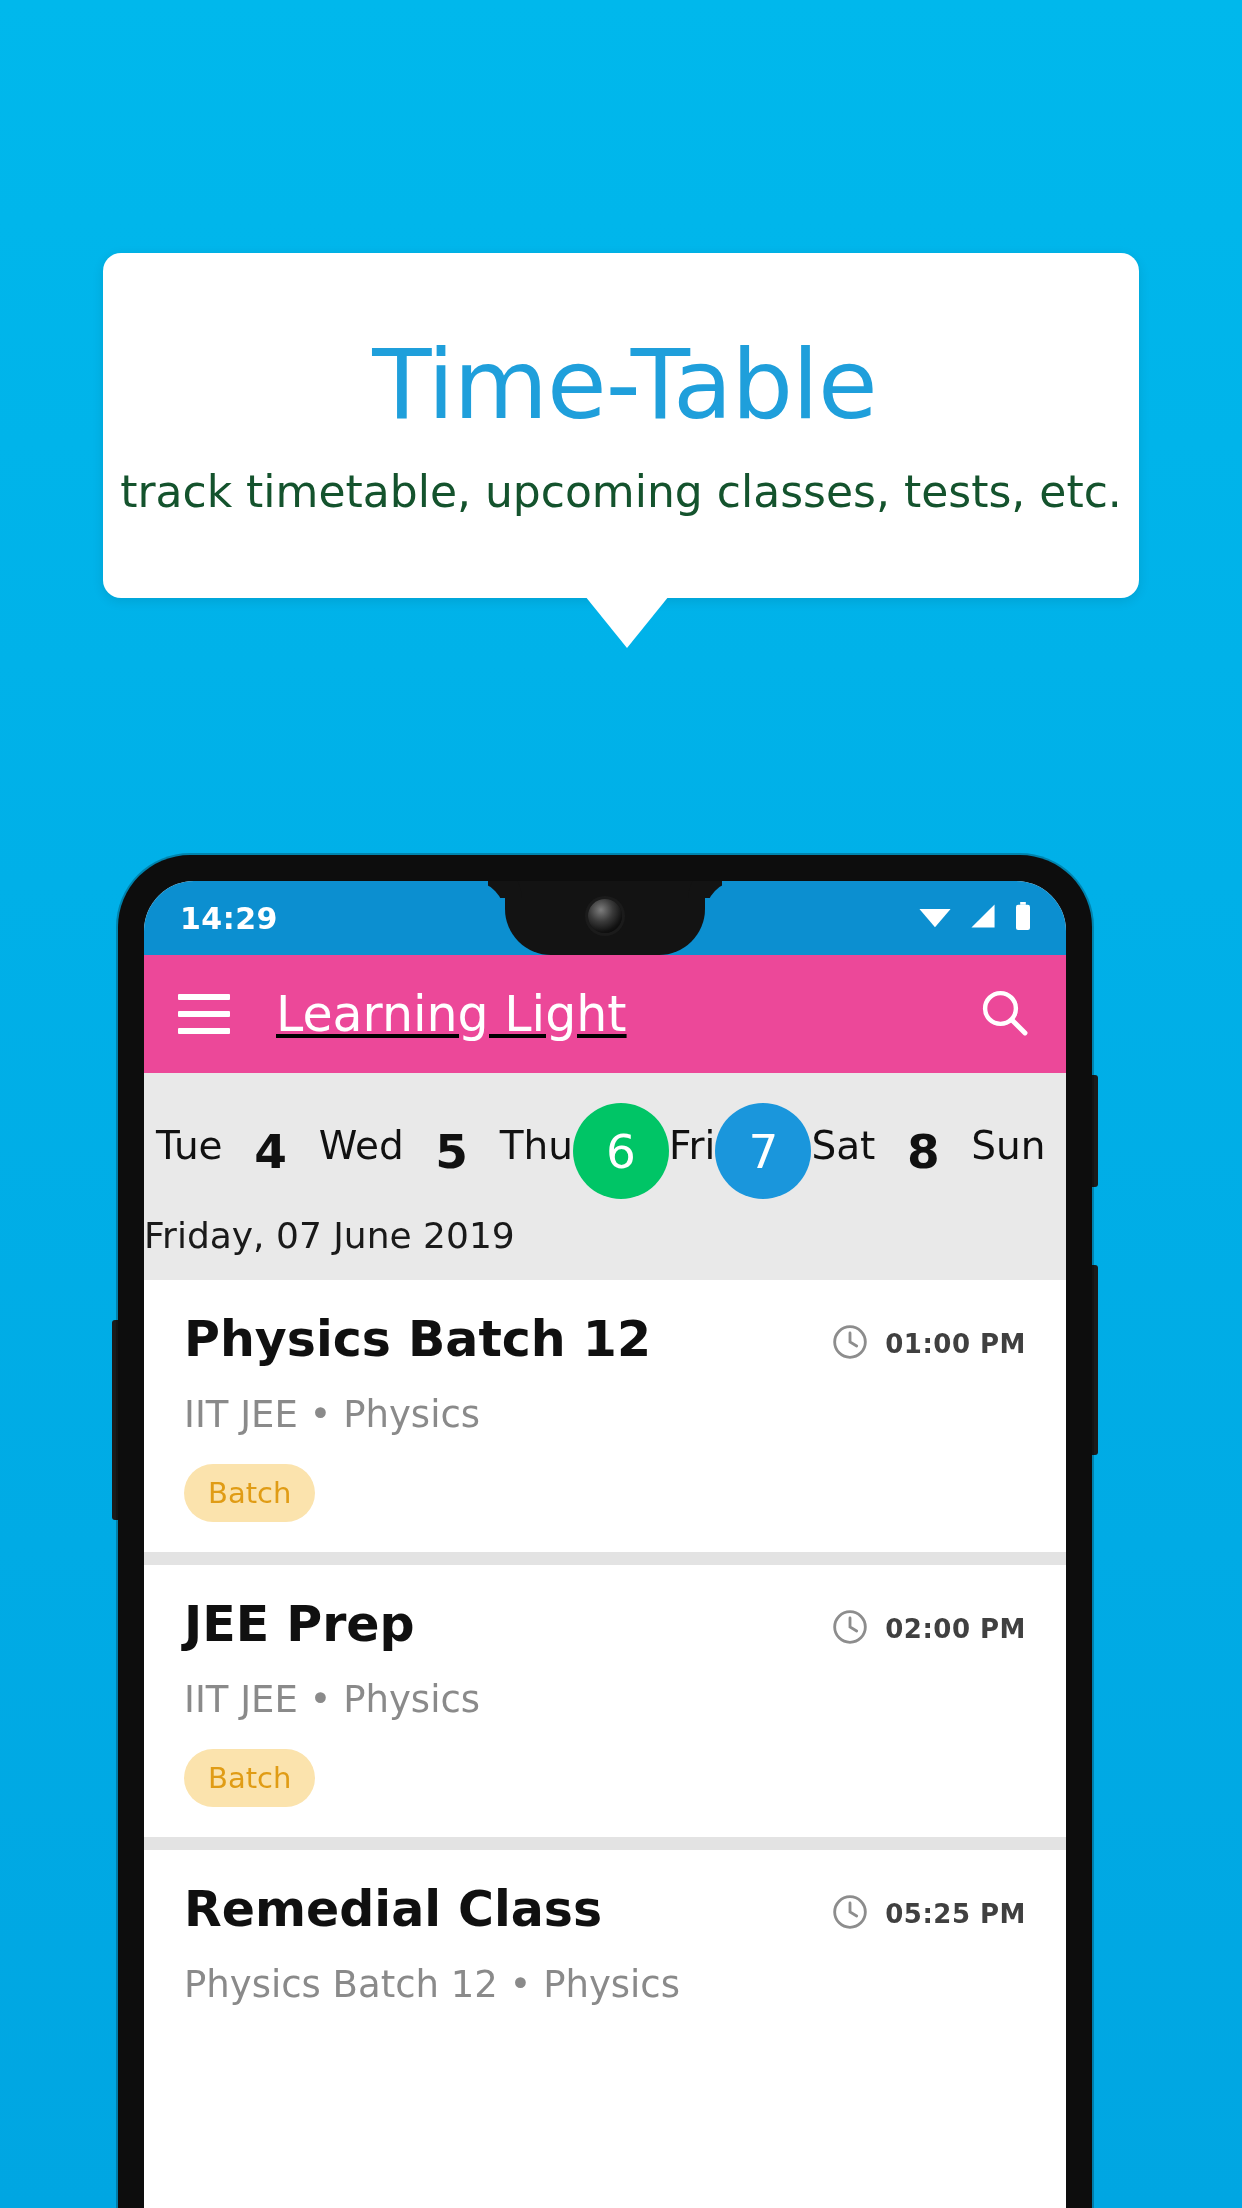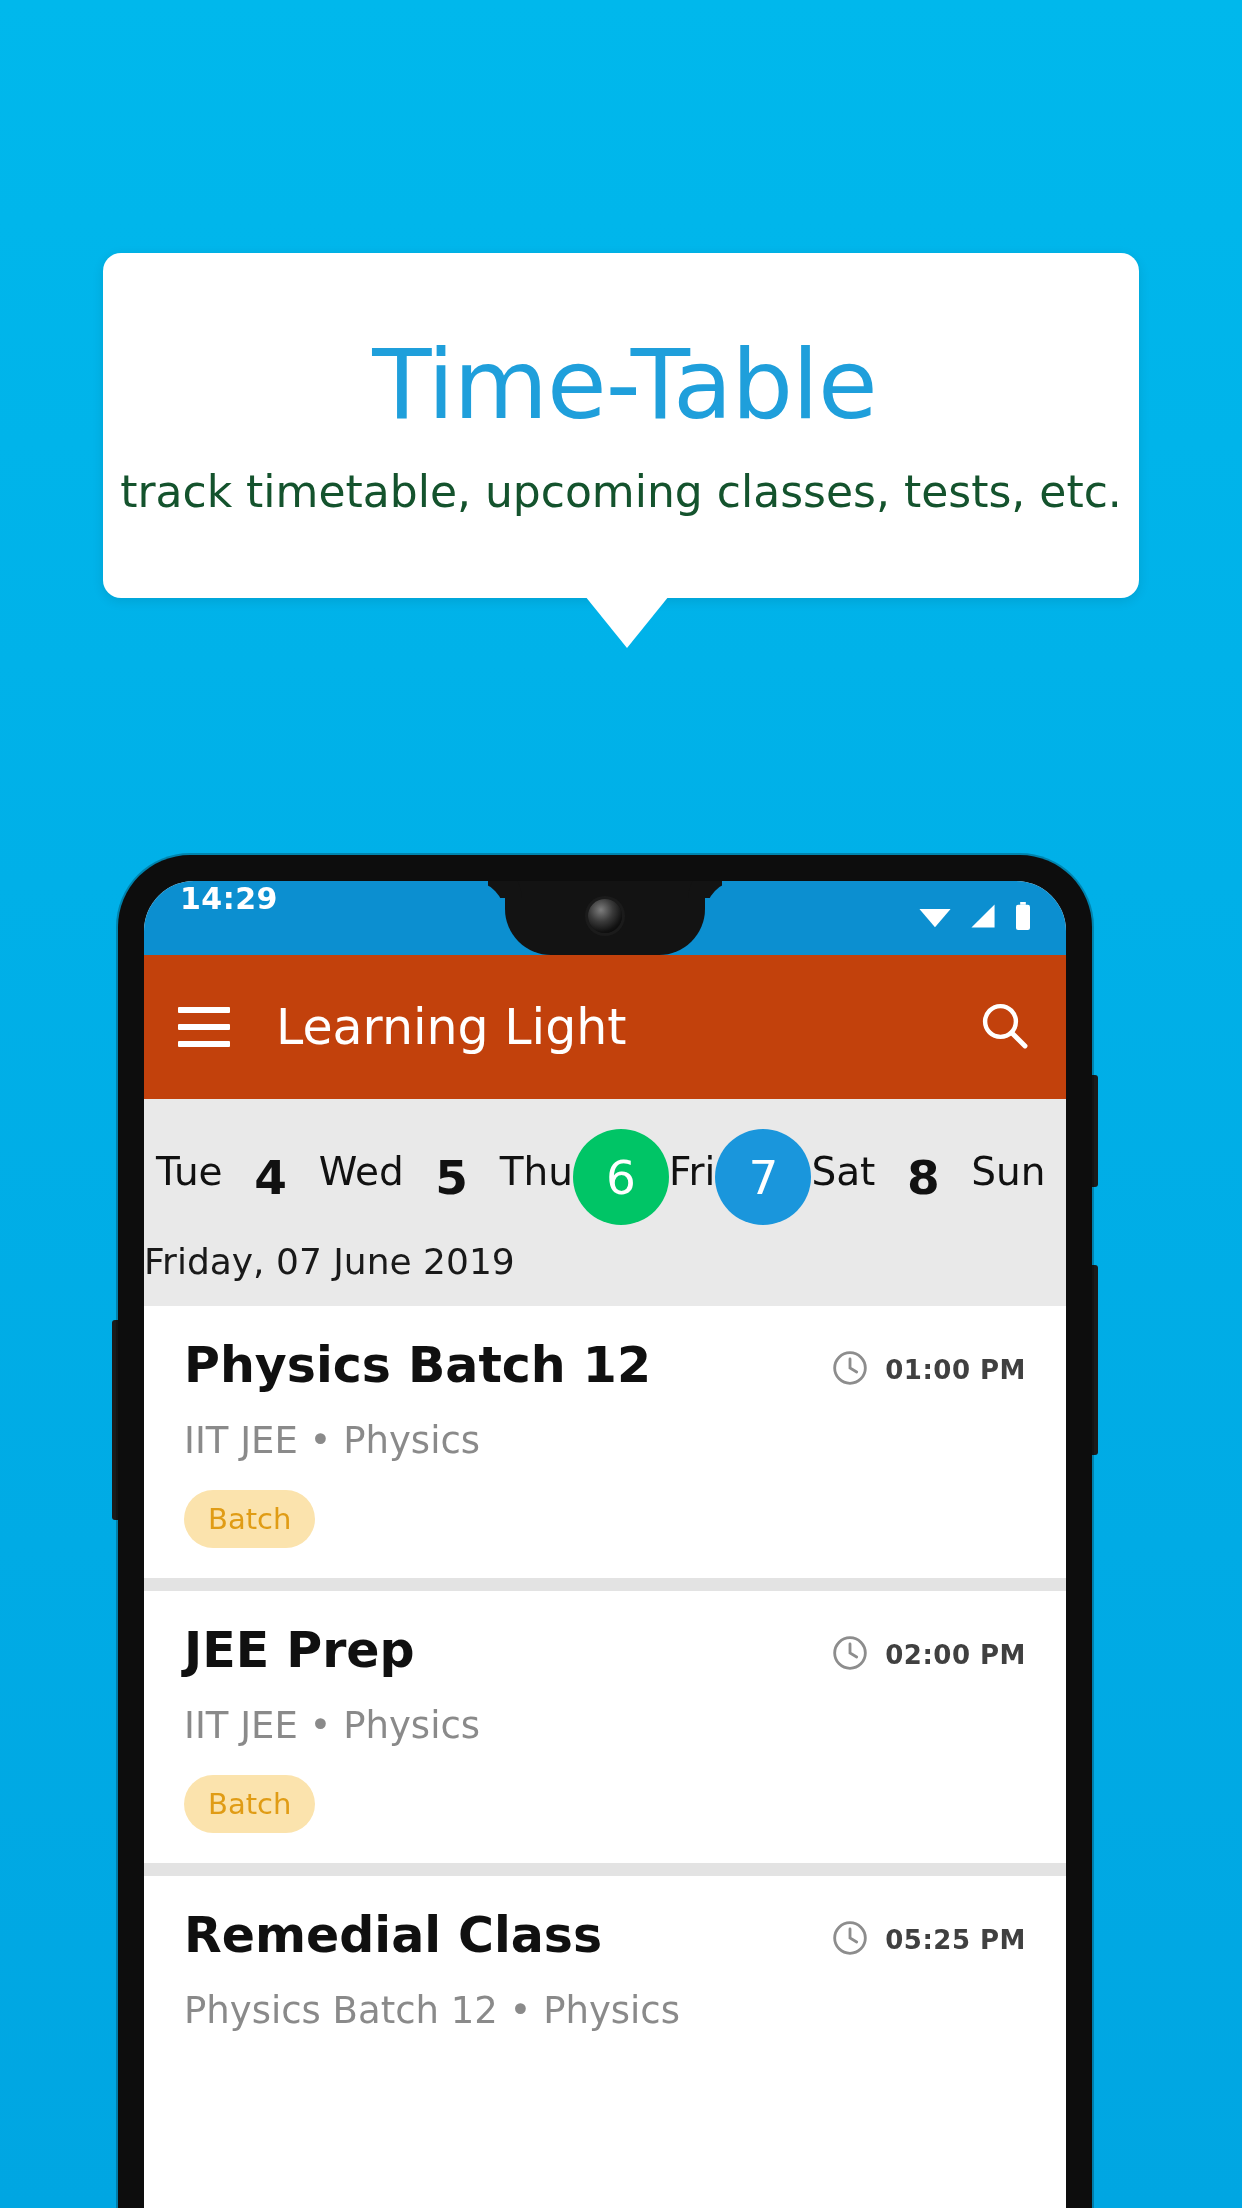--- a/index.html
+++ b/index.html
@@ -61,29 +61,29 @@
   .camera{
     position:absolute; left:50%; transform:translateX(-50%); top:18px;
     width:34px; height:34px; border-radius:50%;
     background:radial-gradient(circle at 38% 32%, #7d7d7d 0%, #3a3a3a 38%, #111 70%, #000 100%);
     box-shadow:0 0 0 3px #1b1b1b;
   }
 
   
   .statusbar{
     position:relative; height:74px; background:#0c8fd0; color:#fff;
-    display:flex; z-index:5;gap:16px;
+    display:flex; align-items:center; z-index:5;gap:16px;
   }
   .status-time{ margin-left:36px; font-size:30px; font-weight:700; letter-spacing:.5px;}
   .status-icons{ margin-left:auto; margin-right:34px; display:flex; align-items:center; gap:16px;}
 
   
   .appbar{
-    height:144px; background:#c2410c; display:flex; align-items:center;
-    padding:0 34px; position:relative;
+    height:118px; background:#ec4899; display:flex; align-items:center;
+    padding:0 34px; position:relative;text-decoration:underline;
   }
   .hamburger{ width:52px; display:flex; flex-direction:column; gap:11px; cursor:pointer;}
   .hamburger span{ display:block; height:6px; background:#fff; border-radius:1px;}
   .appbar-title{ margin-left:46px; color:#fff; font-size:49px; font-weight:400;}
   .search-icon{ margin-left:auto; }
 
   
   .datestrip{ background:#e9e9e9; padding:18px 0 10px 0; }
   .days{ display:flex; align-items:flex-start; padding:0 12px; }
   .day{ flex:1; display:flex; flex-direction:row; align-items:center; }

